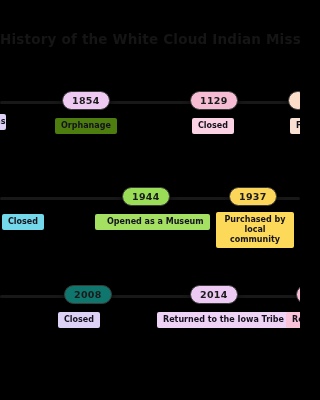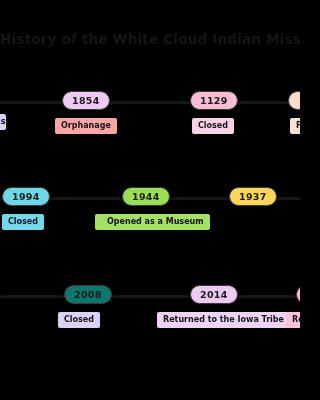--- a/index.html
+++ b/index.html
@@ -75,39 +75,39 @@
 </head>
 <body>
 
 <div id="stage">
 
   <div class="title">History of the White Cloud Indian Mission</div>
 
   <div class="rail" style="left:0px; top:101px; width:300px;"></div>
 
   <div class="node" style="left:62px; top:91px; background:#eec9f2;">1854</div>
-  <div class="label" style="left:55px; top:118px; background:#fca5a5;text-align:center;">Orphanage</div>
+  <div class="label" style="left:55px; top:118px; background:#4d7c0f;text-align:center;">Orphanage</div>
 
   <div class="node" style="left:190px; top:91px; background:#f6bcd4;">1129</div>
   <div class="label" style="left:192px; top:118px; background:#fbd2e4;">Closed</div>
 
   <div class="label" style="left:-24px; top:114px; background:#ded3f6; text-align:right; width:30px;">s ons</div>
 
   <div class="node" style="left:288px; top:91px; background:#fbddc9;"></div>
   <div class="label" style="left:290px; top:118px; background:#fae0d3;">F</div>
 
   <div class="rail" style="left:0px; top:197px; width:300px;"></div>
 
-  <div class="node" style="left:2px; top:187px; background:#6fd6e8;">1994</div>
   <div class="label" style="left:2px; top:214px; background:#72d8ea;">Closed</div>
 
   <div class="node" style="left:122px; top:187px; background:#9ade58;text-align:center;">1944</div>
   <div class="label" style="left:95px; top:214px; background:#a4e163;padding-left:12px;">Opened as a Museum</div>
 
   <div class="node" style="left:229px; top:187px; background:#fcd659;">1937</div>
+  <div class="label wrap" style="left:216px; top:212px; width:78px; background:#fcd958;">Purchased by local community</div>
 
   <div class="rail" style="left:0px; top:295px; width:300px;"></div>
 
   <div class="node" style="left:64px; top:285px; background:#0f766e;">2008</div>
   <div class="label" style="left:58px; top:312px; background:#ddd1f6;">Closed</div>
 
   <div class="node" style="left:190px; top:285px; background:#eccaf4;">2014</div>
   <div class="label" style="left:157px; top:312px; background:#efd3f6;">Returned to the Iowa Tribe</div>
 
   <div class="node" style="left:296px; top:285px; background:#f8bed5;"></div>

